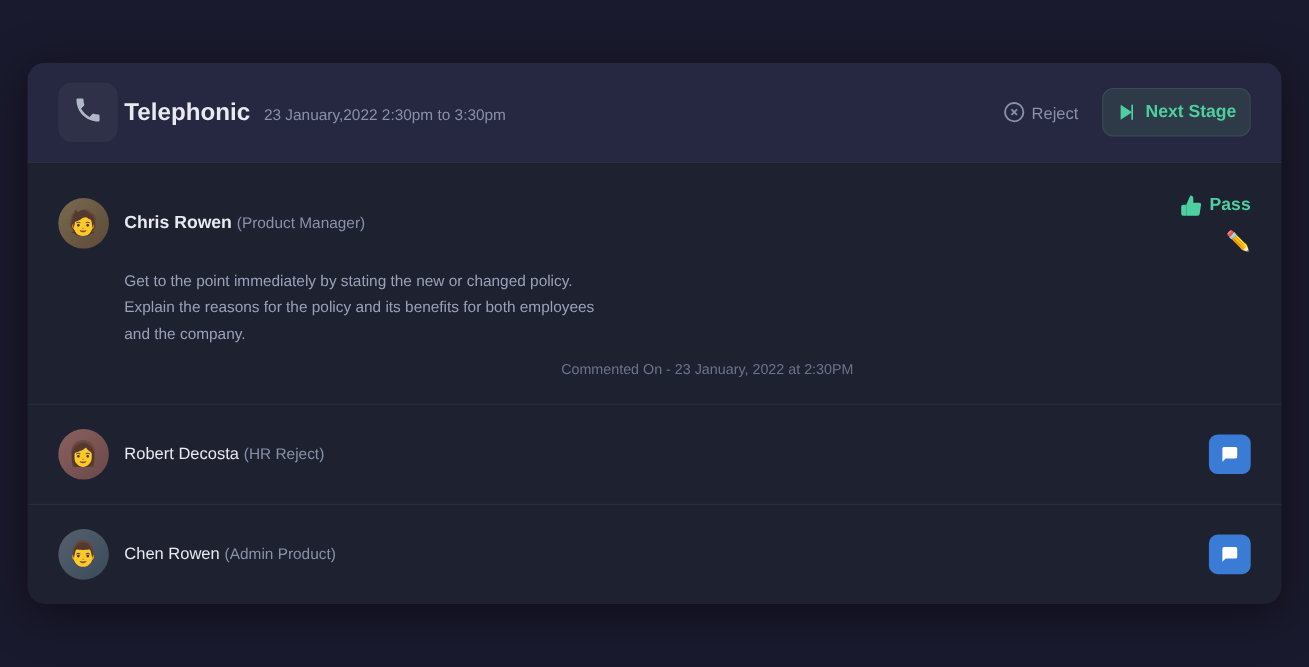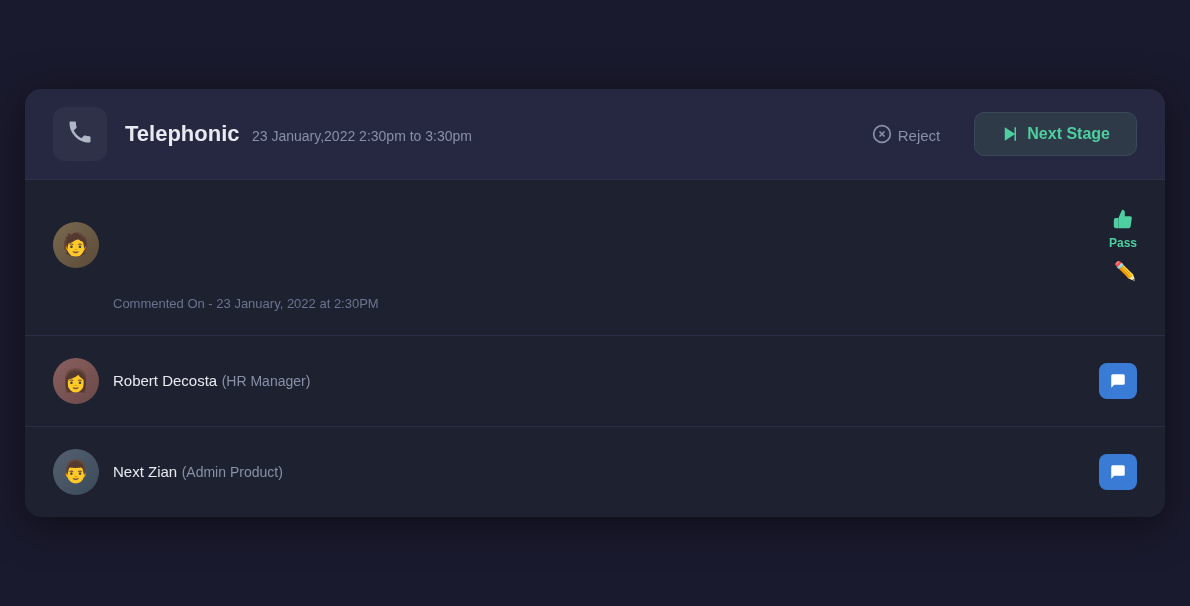--- a/index.html
+++ b/index.html
@@ -20,21 +20,21 @@
       overflow: hidden;
       box-shadow: 0 8px 40px rgba(0,0,0,0.5);
     }
 
     
     .card-header {
       background: #252840;
       padding: 18px 28px;
       display: flex;
       align-items: center;
-      gap: 18px;
+      gap: 6px;
       border-bottom: 1px solid #2e3148;
     }
 
     .header-icon-wrap {
       background: #2e3148;
       border-radius: 12px;
       width: 54px;
       height: 54px;
       display: flex;
       align-items: center;
@@ -85,21 +85,21 @@
       display: flex;
       align-items: center;
       gap: 8px;
       background: #2e3a48;
       border: 1px solid #3a4a5a;
       border-radius: 10px;
       cursor: pointer;
       color: #4ecfa0;
       font-size: 16px;
       font-weight: 600;
-      padding: 12px 26px;
+      padding: 12px 12px;
     }
 
     .next-stage-btn svg {
       width: 18px;
       height: 18px;
       fill: #4ecfa0;
     }
 
     
     .card-body {
@@ -161,23 +161,22 @@
       flex-direction: column;
       align-items: flex-end;
       gap: 10px;
     }
 
     .pass-badge {
       display: flex;
       align-items: center;
       gap: 6px;
       color: #4ecfa0;
-      font-size: 12px;
+      font-size: 16px;
       font-weight: 700;
-      flex-direction: column;
     }
 
     .pass-badge svg {
       width: 22px;
       height: 22px;
       fill: #4ecfa0;
     }
 
     .edit-icon {
       color: #6a7490;
@@ -187,23 +186,24 @@
 
     .comment-text {
       margin-left: 60px;
       color: #9aa0b8;
       font-size: 14px;
       line-height: 1.7;
       margin-bottom: 12px;
     }
 
     .comment-timestamp {
-      margin-left: 60px;
+      margin-left: 96px;
       color: #6a7490;
       font-size: 13px;
+      text-align: center;
     }
 
     
     .simple-row {
       padding: 22px 28px;
       border-bottom: 1px solid #2a2f48;
       display: flex;
       align-items: center;
       gap: 14px;
     }
@@ -283,59 +283,68 @@
       <span>Next Stage</span>
     </button>
   </div>
 
   <div class="card-body">
 
     <div class="comment-row">
       <div class="comment-row-top">
         <div class="avatar avatar-chris">
           <span style="font-size:22px;">🧑</span>
+        </div>
+        <div>
+          <span class="commenter-name">Chris Rowen</span>
+          <span class="commenter-role"> (Product Manager)</span>
         </div>
         <div class="row-action">
           <div class="pass-badge">
             <svg viewBox="0 0 24 24">
               <path d="M14 9V5a3 3 0 0 0-3-3l-4 9v11h11.28a2 2 0 0 0 2-1.7l1.38-9a2 2 0 0 0-2-2.3H14z"></path>
               <path d="M7 22H4a2 2 0 0 1-2-2v-7a2 2 0 0 1 2-2h3"></path>
             </svg>
             <span>Pass</span>
           </div>
           <span class="edit-icon">✏️</span>
         </div>
       </div>
+      <div class="comment-text">
+        Get to the point immediately by stating the new or changed policy.<br>
+        Explain the reasons for the policy and its benefits for both employees<br>
+        and the company.
+      </div>
       <div class="comment-timestamp">
         Commented On - 23 January, 2022 at 2:30PM
       </div>
     </div>
 
     <div class="simple-row">
       <div class="avatar avatar-robert">
         <span style="font-size:22px;">👩</span>
       </div>
       <div>
         <span class="simple-row-name">Robert Decosta</span>
-        <span class="simple-row-role"> (HR Manager)</span>
+        <span class="simple-row-role"> (HR Reject)</span>
       </div>
       <div class="simple-row-spacer"></div>
       <button class="chat-icon-btn">
         <svg viewBox="0 0 24 24">
           <path d="M21 15a2 2 0 0 1-2 2H7l-4 4V5a2 2 0 0 1 2-2h14a2 2 0 0 1 2 2z"></path>
         </svg>
       </button>
     </div>
 
     <div class="simple-row">
       <div class="avatar avatar-chen">
         <span style="font-size:22px;">👨</span>
       </div>
       <div>
-        <span class="simple-row-name">Next Zian</span>
+        <span class="simple-row-name">Chen Rowen</span>
         <span class="simple-row-role"> (Admin Product)</span>
       </div>
       <div class="simple-row-spacer"></div>
       <button class="chat-icon-btn">
         <svg viewBox="0 0 24 24">
           <path d="M21 15a2 2 0 0 1-2 2H7l-4 4V5a2 2 0 0 1 2-2h14a2 2 0 0 1 2 2z"></path>
         </svg>
       </button>
     </div>
 

